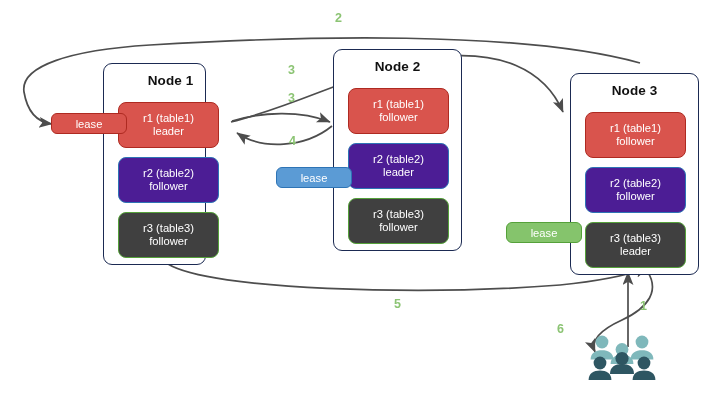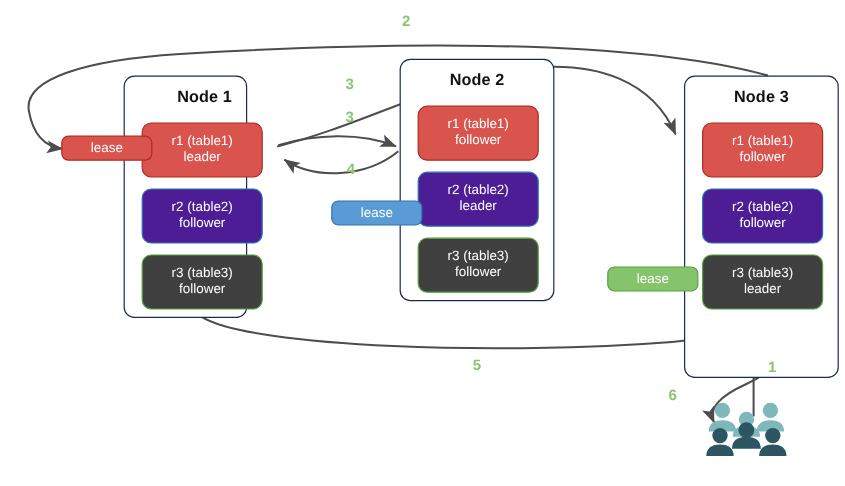--- a/index.html
+++ b/index.html
@@ -148,21 +148,21 @@
     <div class="replica rep-blue" style="top:93px;">
       <span class="ln">r2 (table2)</span>
       <span class="ln">leader</span>
     </div>
     <div class="replica rep-green" style="top:148px;">
       <span class="ln">r3 (table3)</span>
       <span class="ln">follower</span>
     </div>
   </div>
 
-  <div class="node-box" style="left:570px; top:63px; width:129px; height:252px;">
+  <div class="node-box" style="left:570px; top:73px; width:129px; height:202px;">
     <div class="node-title">Node 3</div>
     <div class="replica rep-red" style="top:38px;">
       <span class="ln">r1 (table1)</span>
       <span class="ln">follower</span>
     </div>
     <div class="replica rep-blue" style="top:93px;">
       <span class="ln">r2 (table2)</span>
       <span class="ln">follower</span>
     </div>
     <div class="replica rep-green" style="top:148px;">

